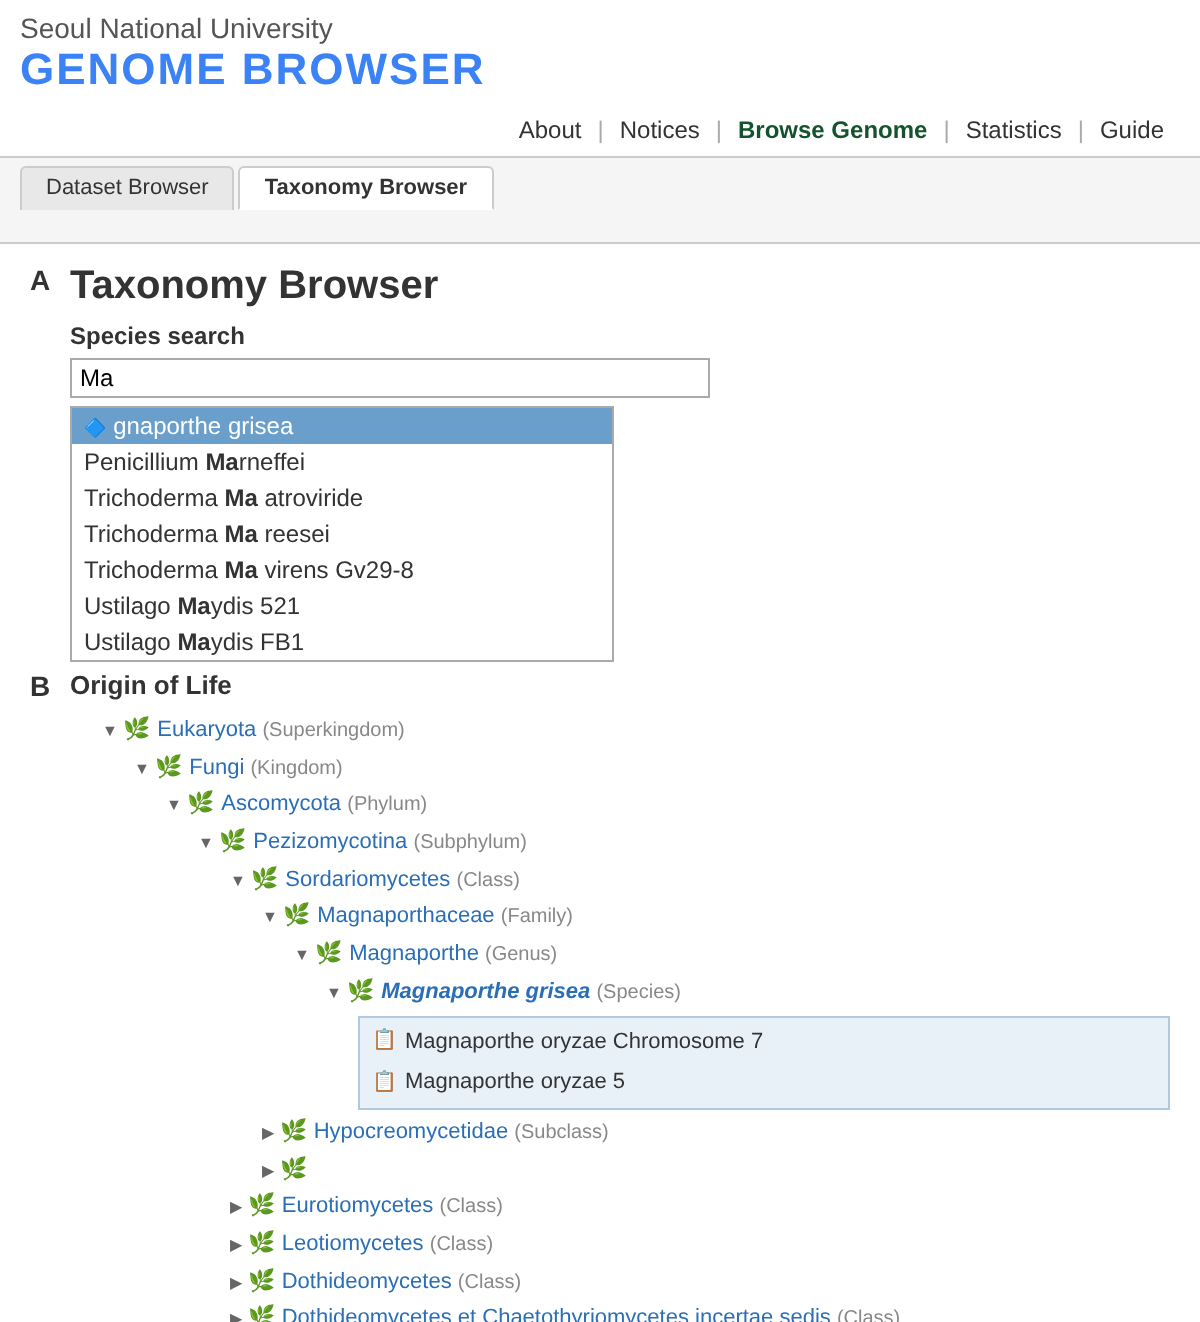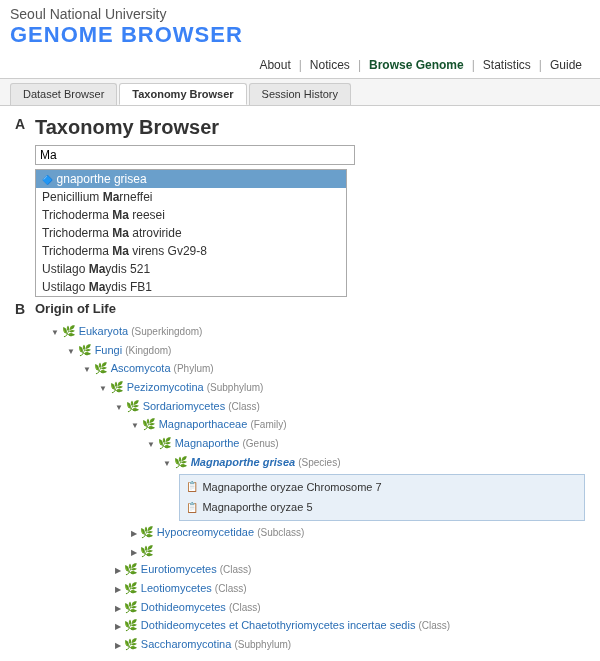--- a/index.html
+++ b/index.html
@@ -10,35 +10,35 @@
     .header .university { font-size: 14px; color: #555; }
     .header .site-title { font-size: 22px; font-weight: bold; color: #2a6eb5; letter-spacing: 1px; margin-bottom: 4px; }
     .header .site-title span { color: #3b82f6; }
     .nav { display: flex; align-items: center; padding: 4px 0; }
     .nav-items { display: flex; align-items: center; margin-left: auto; }
     .nav-item { font-size: 12px; color: #333; padding: 2px 8px; text-decoration: none; cursor: pointer; }
     .nav-item.active { font-weight: bold; color: #14532d; }
     .nav-sep { color: #aaa; }
 
     
-    .tabs { display: flex; padding: 4px 10px 0 10px; background: #f5f5f5; border-bottom: 1px solid #ccc; }
+    .tabs { display: flex; padding: 4px 10px 16px 10px; background: #f5f5f5; border-bottom: 1px solid #ccc; }
     .tab { font-size: 11px; padding: 4px 12px; cursor: pointer; background: #e8e8e8; border: 1px solid #ccc; border-bottom: none; margin-right: 2px; border-radius: 3px 3px 0 0; color: #333; }
     .tab.active { background: #fff; font-weight: bold; border-bottom: 1px solid #fff; }
 
     
     .main { padding: 10px 15px; }
 
     .page-title { font-size: 20px; font-weight: bold; color: #333; margin-bottom: 6px; }
     .section-header { font-size: 12px; font-weight: bold; margin-bottom: 4px; }
 
     
     .search-box { width: 320px; border: 1px solid #aaa; padding: 2px 4px; font-size: 12px; margin-bottom: 4px; }
 
     
-    .species-list { width: 312px; border: 1px solid #aaa; background: #fff; max-height: 130px; overflow-y: auto; }
+    .species-list { width: 272px; border: 1px solid #aaa; background: #fff; max-height: 130px; overflow-y: auto; }
     .species-item { padding: 2px 6px; cursor: pointer; font-size: 12px; }
     .species-item.selected { background: #6a9fcb; color: #fff; }
     .origin-title { font-size: 13px; font-weight: bold; margin-bottom: 6px; }
 
     
     .tree { font-size: 11px; line-height: 1.7; }
     .tree ul { list-style: none; padding-left: 16px; }
     .tree li { position: relative; }
     .tree-node { display: flex; align-items: center; gap: 3px; cursor: pointer; }
     .tree-label { color: #333; }
@@ -81,43 +81,43 @@
       <a class="nav-item">Statistics</a>
       <span class="nav-sep">|</span>
       <a class="nav-item">Guide</a>
     </div>
   </div>
 </div>
 
 <div class="tabs">
   <div class="tab">Dataset Browser</div>
   <div class="tab active">Taxonomy Browser</div>
-  <div class="tab">Session History</div>
 </div>
 
 <div class="main">
 
   <div class="row-a">
     <div class="ab-marker">A</div>
     <div>
       <div class="page-title">Taxonomy Browser</div>
+      <div class="section-header">Species search</div>
       <input class="search-box" type="text" value="Ma" style="">
       <div class="species-list">
         <div class="species-item selected">
           <span style="font-size:9px;">🔷</span>
           <span> gnaporthe grisea</span>
         </div>
         <div class="species-item">
           Penicillium <span style="font-weight:bold;">Ma</span>rneffei
         </div>
         <div class="species-item">
+          Trichoderma <span style="font-weight:bold;">Ma</span> atroviride
+        </div>
+        <div class="species-item">
           Trichoderma <span style="font-weight:bold;">Ma</span> reesei
-        </div>
-        <div class="species-item">
-          Trichoderma <span style="font-weight:bold;">Ma</span> atroviride
         </div>
         <div class="species-item">
           Trichoderma <span style="font-weight:bold;">Ma</span> virens Gv29-8
         </div>
         <div class="species-item">
           Ustilago <span style="font-weight:bold;">Ma</span>ydis 521
         </div>
         <div class="species-item">
           Ustilago <span style="font-weight:bold;">Ma</span>ydis FB1
         </div>

